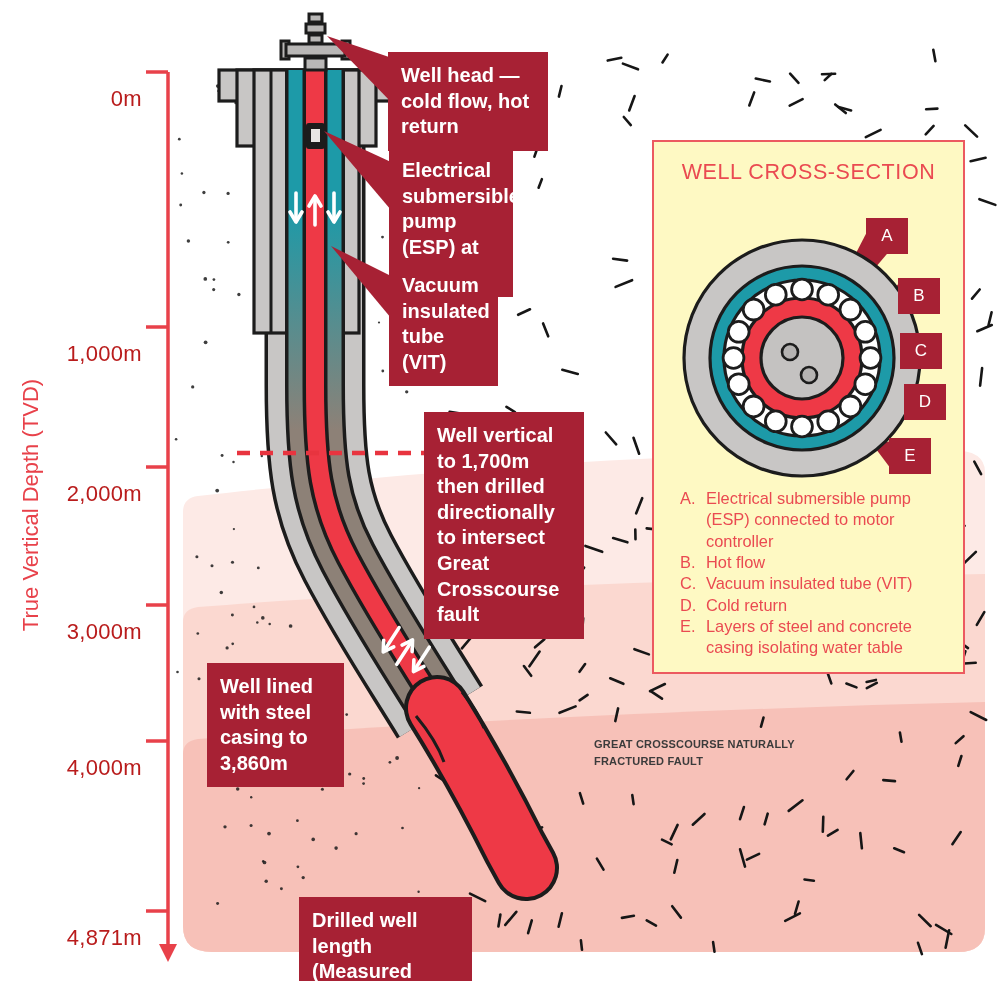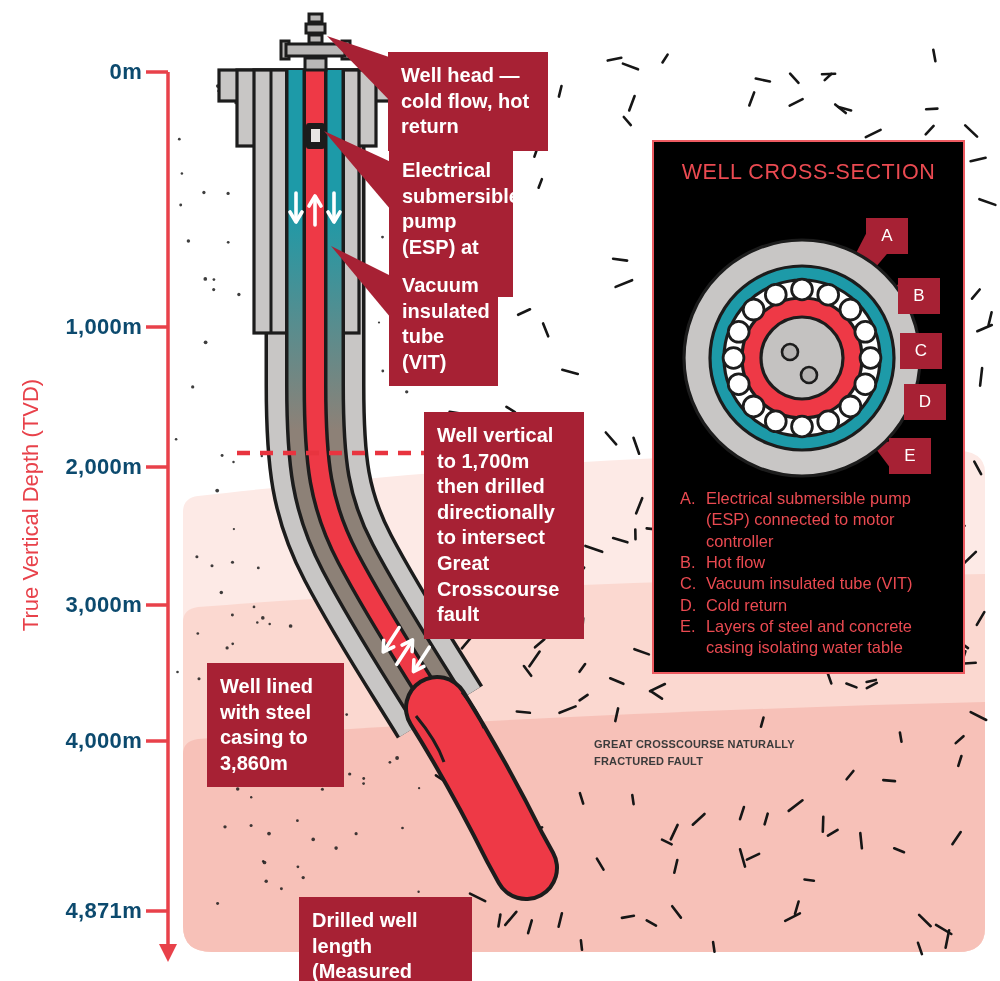--- a/index.html
+++ b/index.html
@@ -3,31 +3,31 @@
 <meta charset="utf-8">
 <style>
   html,body{margin:0;padding:0;background:#fff;}
   .stage{position:relative;width:1000px;height:981px;background:#ffffff;overflow:hidden;
          font-family:"Liberation Sans",sans-serif;}
   svg{display:block;}
   .base-svg{position:absolute;left:0;top:0;}
 
   
   .axis-label{position:absolute;width:112px;height:26px;line-height:26px;text-align:right;
-    color:#0c4a6e;font-size:22px;font-weight:700;letter-spacing:.3px;}
+    color:#b91c1c;font-size:22px;font-weight:400;letter-spacing:.3px;margin-top:27px;}
   .axis-title{position:absolute;left:-149px;top:492px;width:360px;height:26px;line-height:26px;
     text-align:center;color:#e8414a;font-size:22px;font-weight:500;
     transform:rotate(-90deg);}
 
   
   .callout{position:absolute;background:#a72134;color:#ffffff;font-size:20px;font-weight:600;
     line-height:1.28;padding:11px 13px;box-sizing:border-box;}
 
   
-  .panel{position:absolute;left:652px;top:140px;width:313px;height:534px;background:#000000;
+  .panel{position:absolute;left:652px;top:140px;width:313px;height:534px;background:#fef9c3;
     border:2px solid #ec5a60;box-sizing:border-box;}
   .panel-title{margin-top:17px;text-align:center;color:#ea4a51;font-size:21.5px;
     font-weight:500;line-height:1.25;letter-spacing:.6px;}
   .panel-svg{position:absolute;left:0;top:0;}
   .tag{position:absolute;width:42px;height:36px;background:#a72134;color:#fff;
     font-size:17px;font-weight:500;display:flex;align-items:center;justify-content:center;}
   .legend{position:absolute;left:26px;top:346px;width:268px;color:#ea4a51;
     font-size:16.4px;font-weight:500;line-height:1.3;}
   .legend-item{display:flex;}
   .legend-key{width:26px;flex:0 0 26px;}

